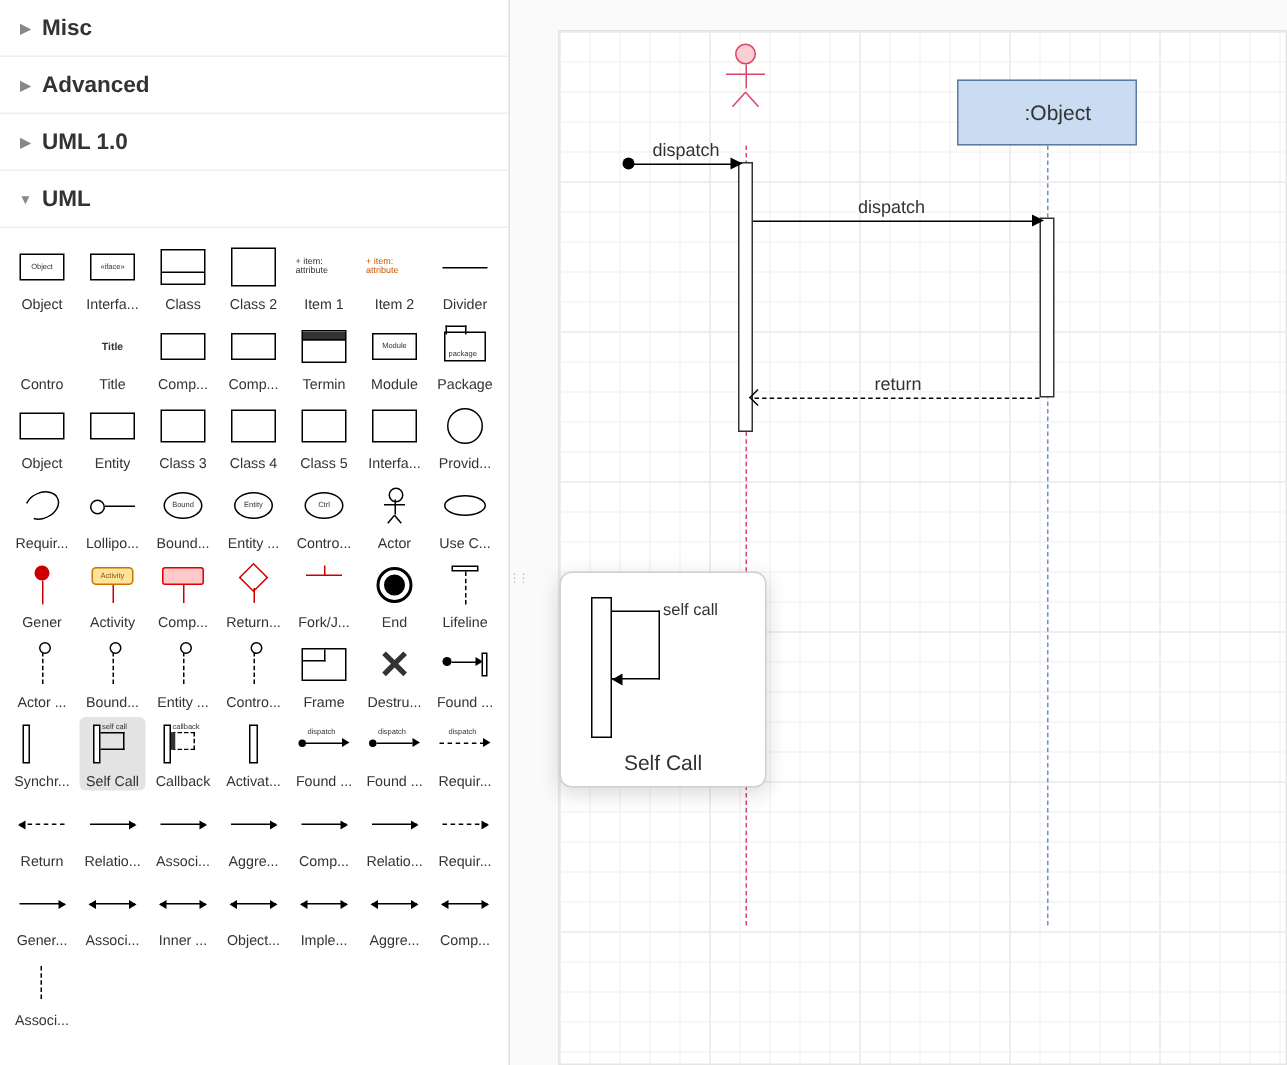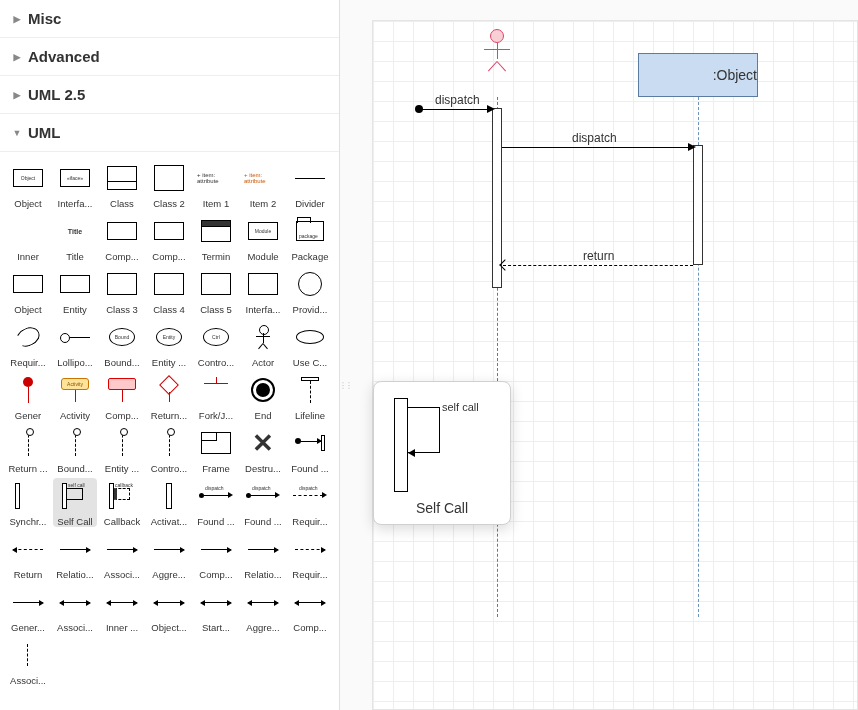--- a/index.html
+++ b/index.html
@@ -163,22 +163,23 @@
   .actor-stick .arms{width:26px;height:0;border-top:1px solid #d46;position:absolute;top:20px;left:1px;}
   .actor-stick .legs{position:absolute;bottom:0;left:0;width:28px;height:12px;}
   .actor-stick .legs::before{content:"";position:absolute;left:14px;top:0;width:13px;border-top:1px solid #d46;transform-origin:left;transform:rotate(48deg);}
   .actor-stick .legs::after{content:"";position:absolute;right:14px;top:0;width:13px;border-top:1px solid #d46;transform-origin:right;transform:rotate(-48deg);}
 
   .object-box{
     position:absolute; left:265px; top:32px;
     width:120px; height:44px;
     border:1px solid #5a7ca0;
     background:#c9dcf1;
-    display:flex;align-items:center;justify-content:flex-end;
+    display:flex;align-items:center;justify-content:flex-start;
     font-size:14px;
+    padding-left:44px;
   }
   .lifeline{
     position:absolute; top:76px; width:0;
     border-left:1.5px dashed #6b94bd;
   }
   .ll-actor{ left:124px; height:520px; border-color:#d46;}
   .ll-obj  { left:325px; height:520px; }
 
   .activation{
     position:absolute;
@@ -226,21 +227,21 @@
   <div class="section-header">
     <span class="caret">▶</span>
     <span>Misc</span>
   </div>
   <div class="section-header">
     <span class="caret">▶</span>
     <span>Advanced</span>
   </div>
   <div class="section-header">
     <span class="caret">▶</span>
-    <span>UML 2.5</span>
+    <span>UML 1.0</span>
   </div>
   <div class="section-header">
     <span class="caret">▼</span>
     <span>UML</span>
   </div>
 
   <div class="shape-grid">
 
     <div class="shape-cell">
         <div class="shape-thumb">
@@ -282,21 +283,21 @@
       </div>
     <div class="shape-cell">
         <div class="shape-thumb">
           <div class="plainline"></div>
         </div>
         <div class="shape-label">Divider</div>
       </div>
 
     <div class="shape-cell">
         <div class="shape-thumb"></div>
-        <div class="shape-label">Inner</div>
+        <div class="shape-label">Contro</div>
       </div>
     <div class="shape-cell">
         <div class="shape-thumb">
           <span style="font-size:7px;font-weight:600;">Title</span>
         </div>
         <div class="shape-label">Title</div>
       </div>
     <div class="shape-cell">
         <div class="shape-thumb">
           <div class="rect"></div>
@@ -476,21 +477,21 @@
             <div style="width:0;height:22px;border-left:1px dashed #000;"></div>
           </div>
         </div>
         <div class="shape-label">Lifeline</div>
       </div>
 
     <div class="shape-cell">
         <div class="shape-thumb">
           <div class="dashed-up"></div>
         </div>
-        <div class="shape-label">Return ...</div>
+        <div class="shape-label">Actor ...</div>
       </div>
     <div class="shape-cell">
         <div class="shape-thumb">
           <div class="dashed-up"></div>
         </div>
         <div class="shape-label">Bound...</div>
       </div>
     <div class="shape-cell">
         <div class="shape-thumb">
           <div class="dashed-up"></div>
@@ -658,21 +659,21 @@
     <div class="shape-cell">
         <div class="shape-thumb">
           <div class="arrow-both"></div>
         </div>
         <div class="shape-label">Object...</div>
       </div>
     <div class="shape-cell">
         <div class="shape-thumb">
           <div class="arrow-both"></div>
         </div>
-        <div class="shape-label">Start...</div>
+        <div class="shape-label">Imple...</div>
       </div>
     <div class="shape-cell">
         <div class="shape-thumb">
           <div class="arrow-both"></div>
         </div>
         <div class="shape-label">Aggre...</div>
       </div>
     <div class="shape-cell">
         <div class="shape-thumb">
           <div class="arrow-both"></div>

